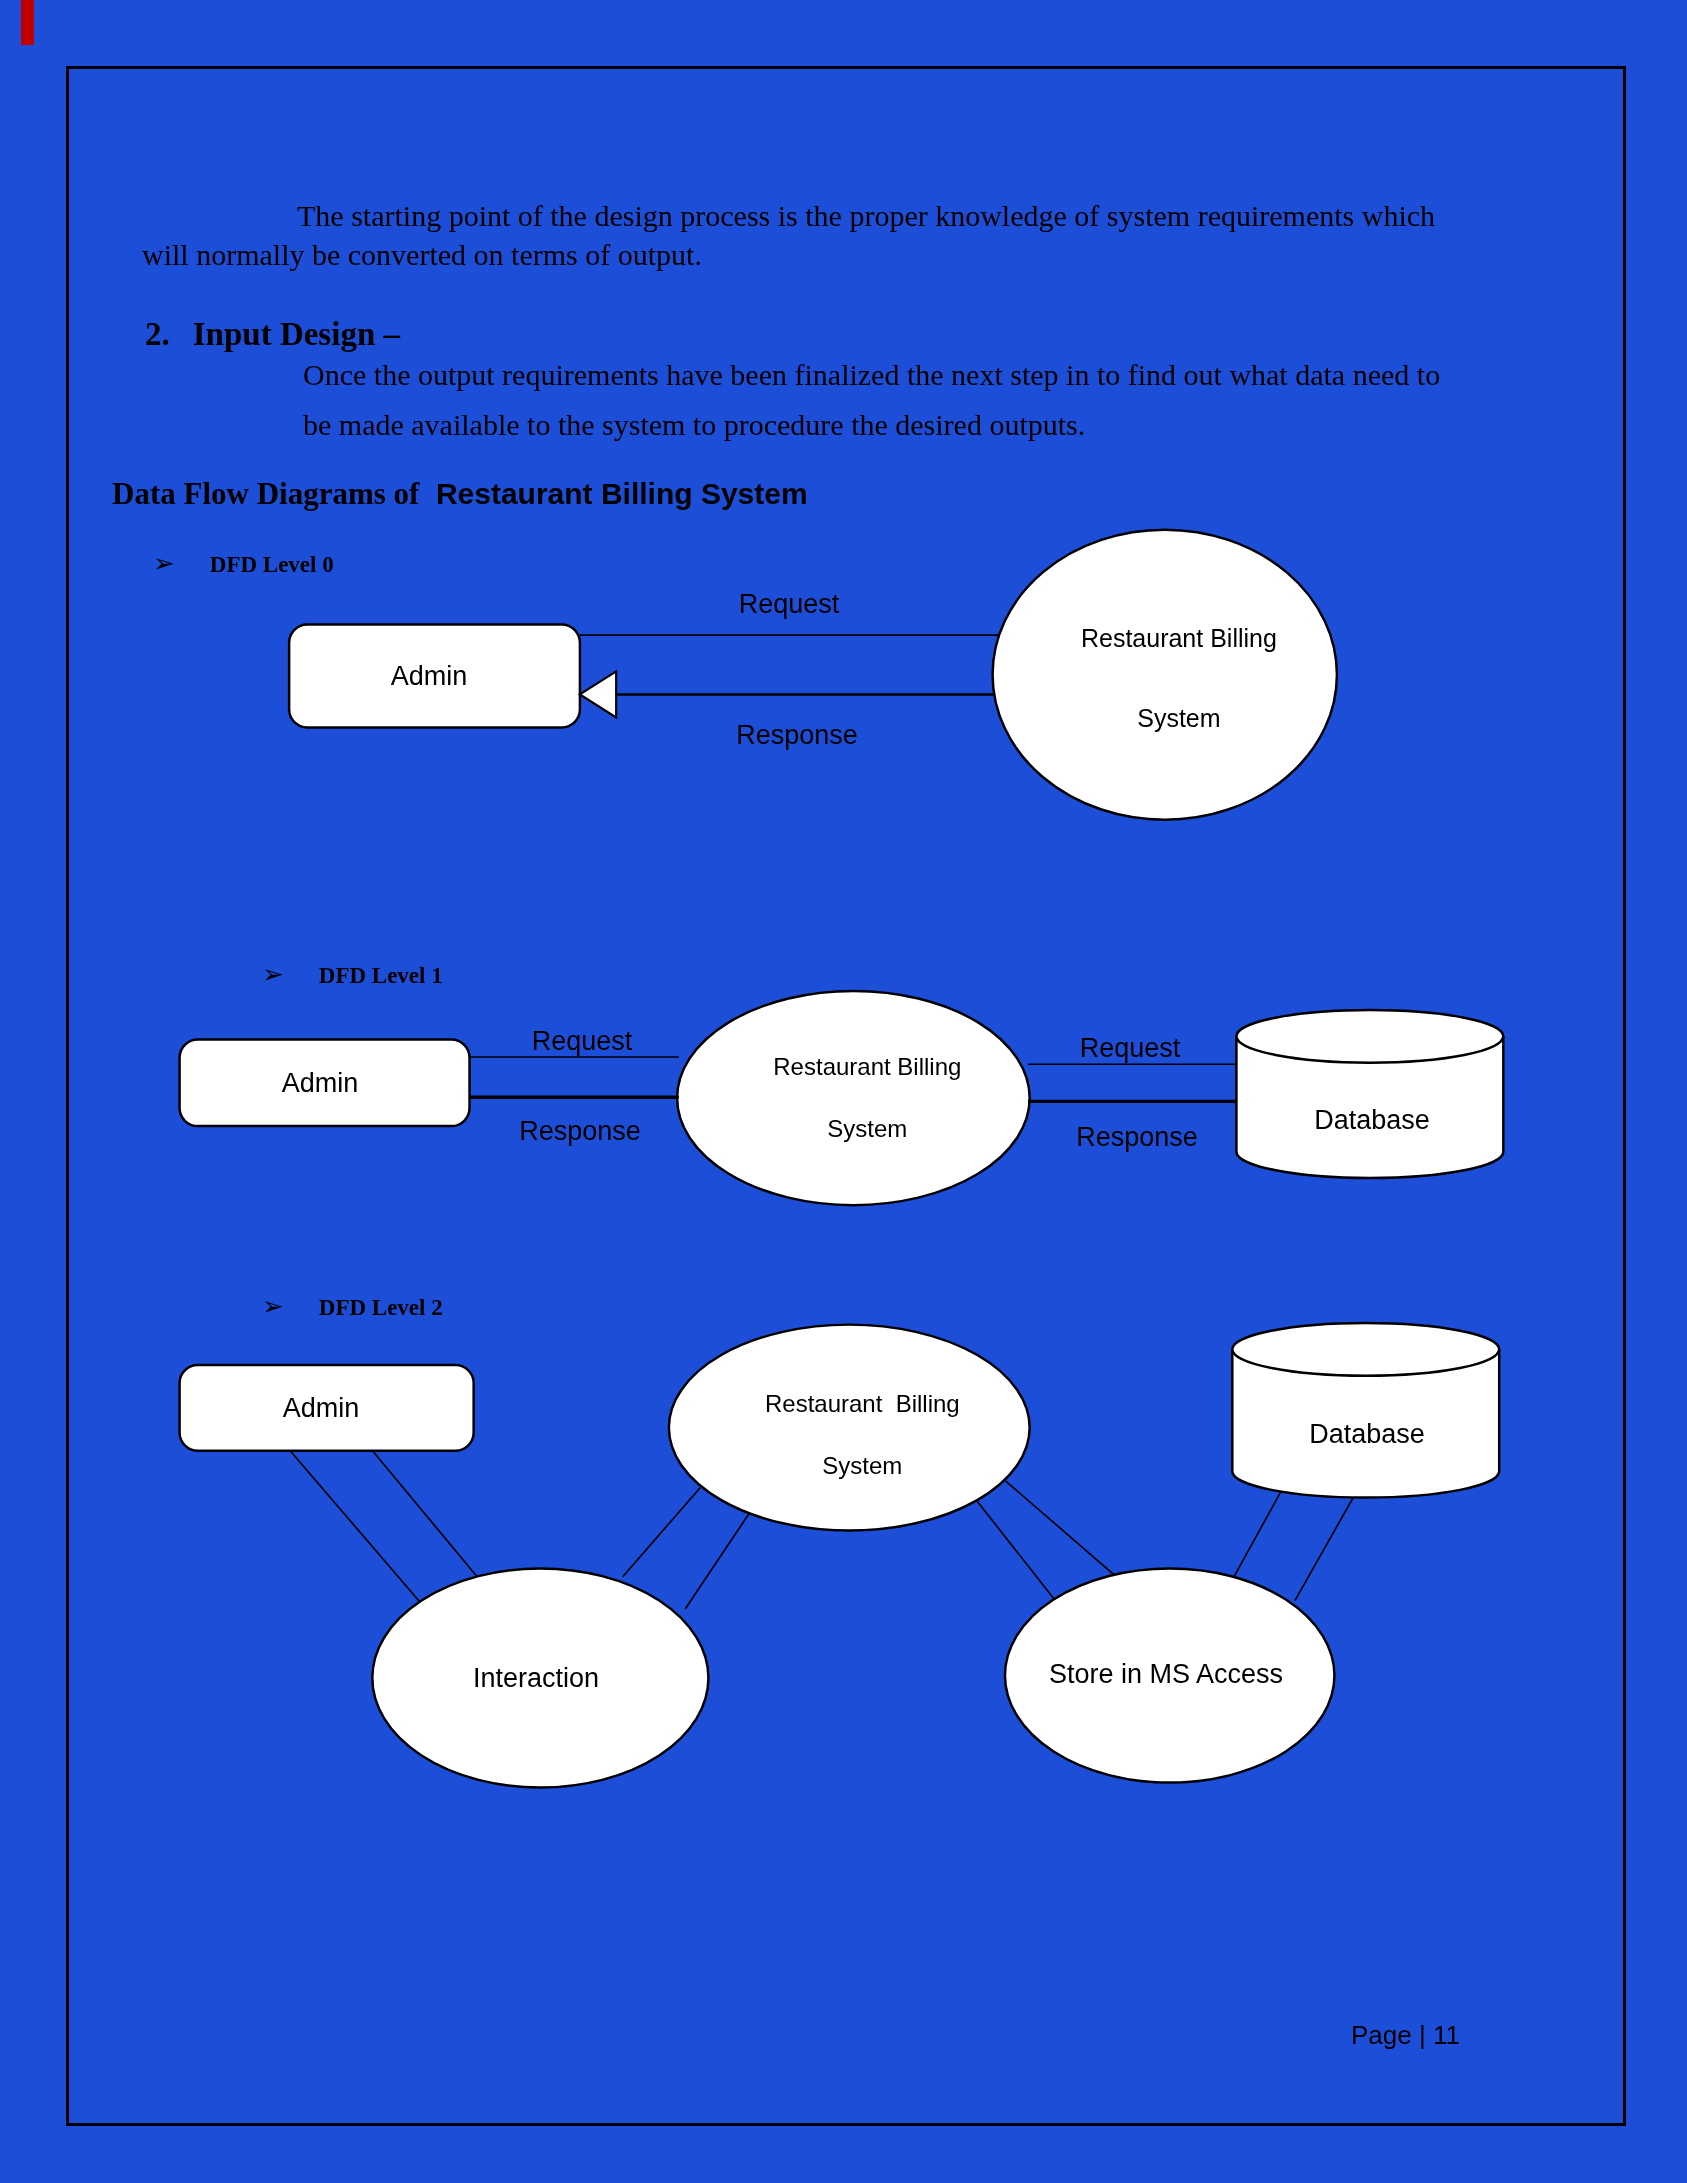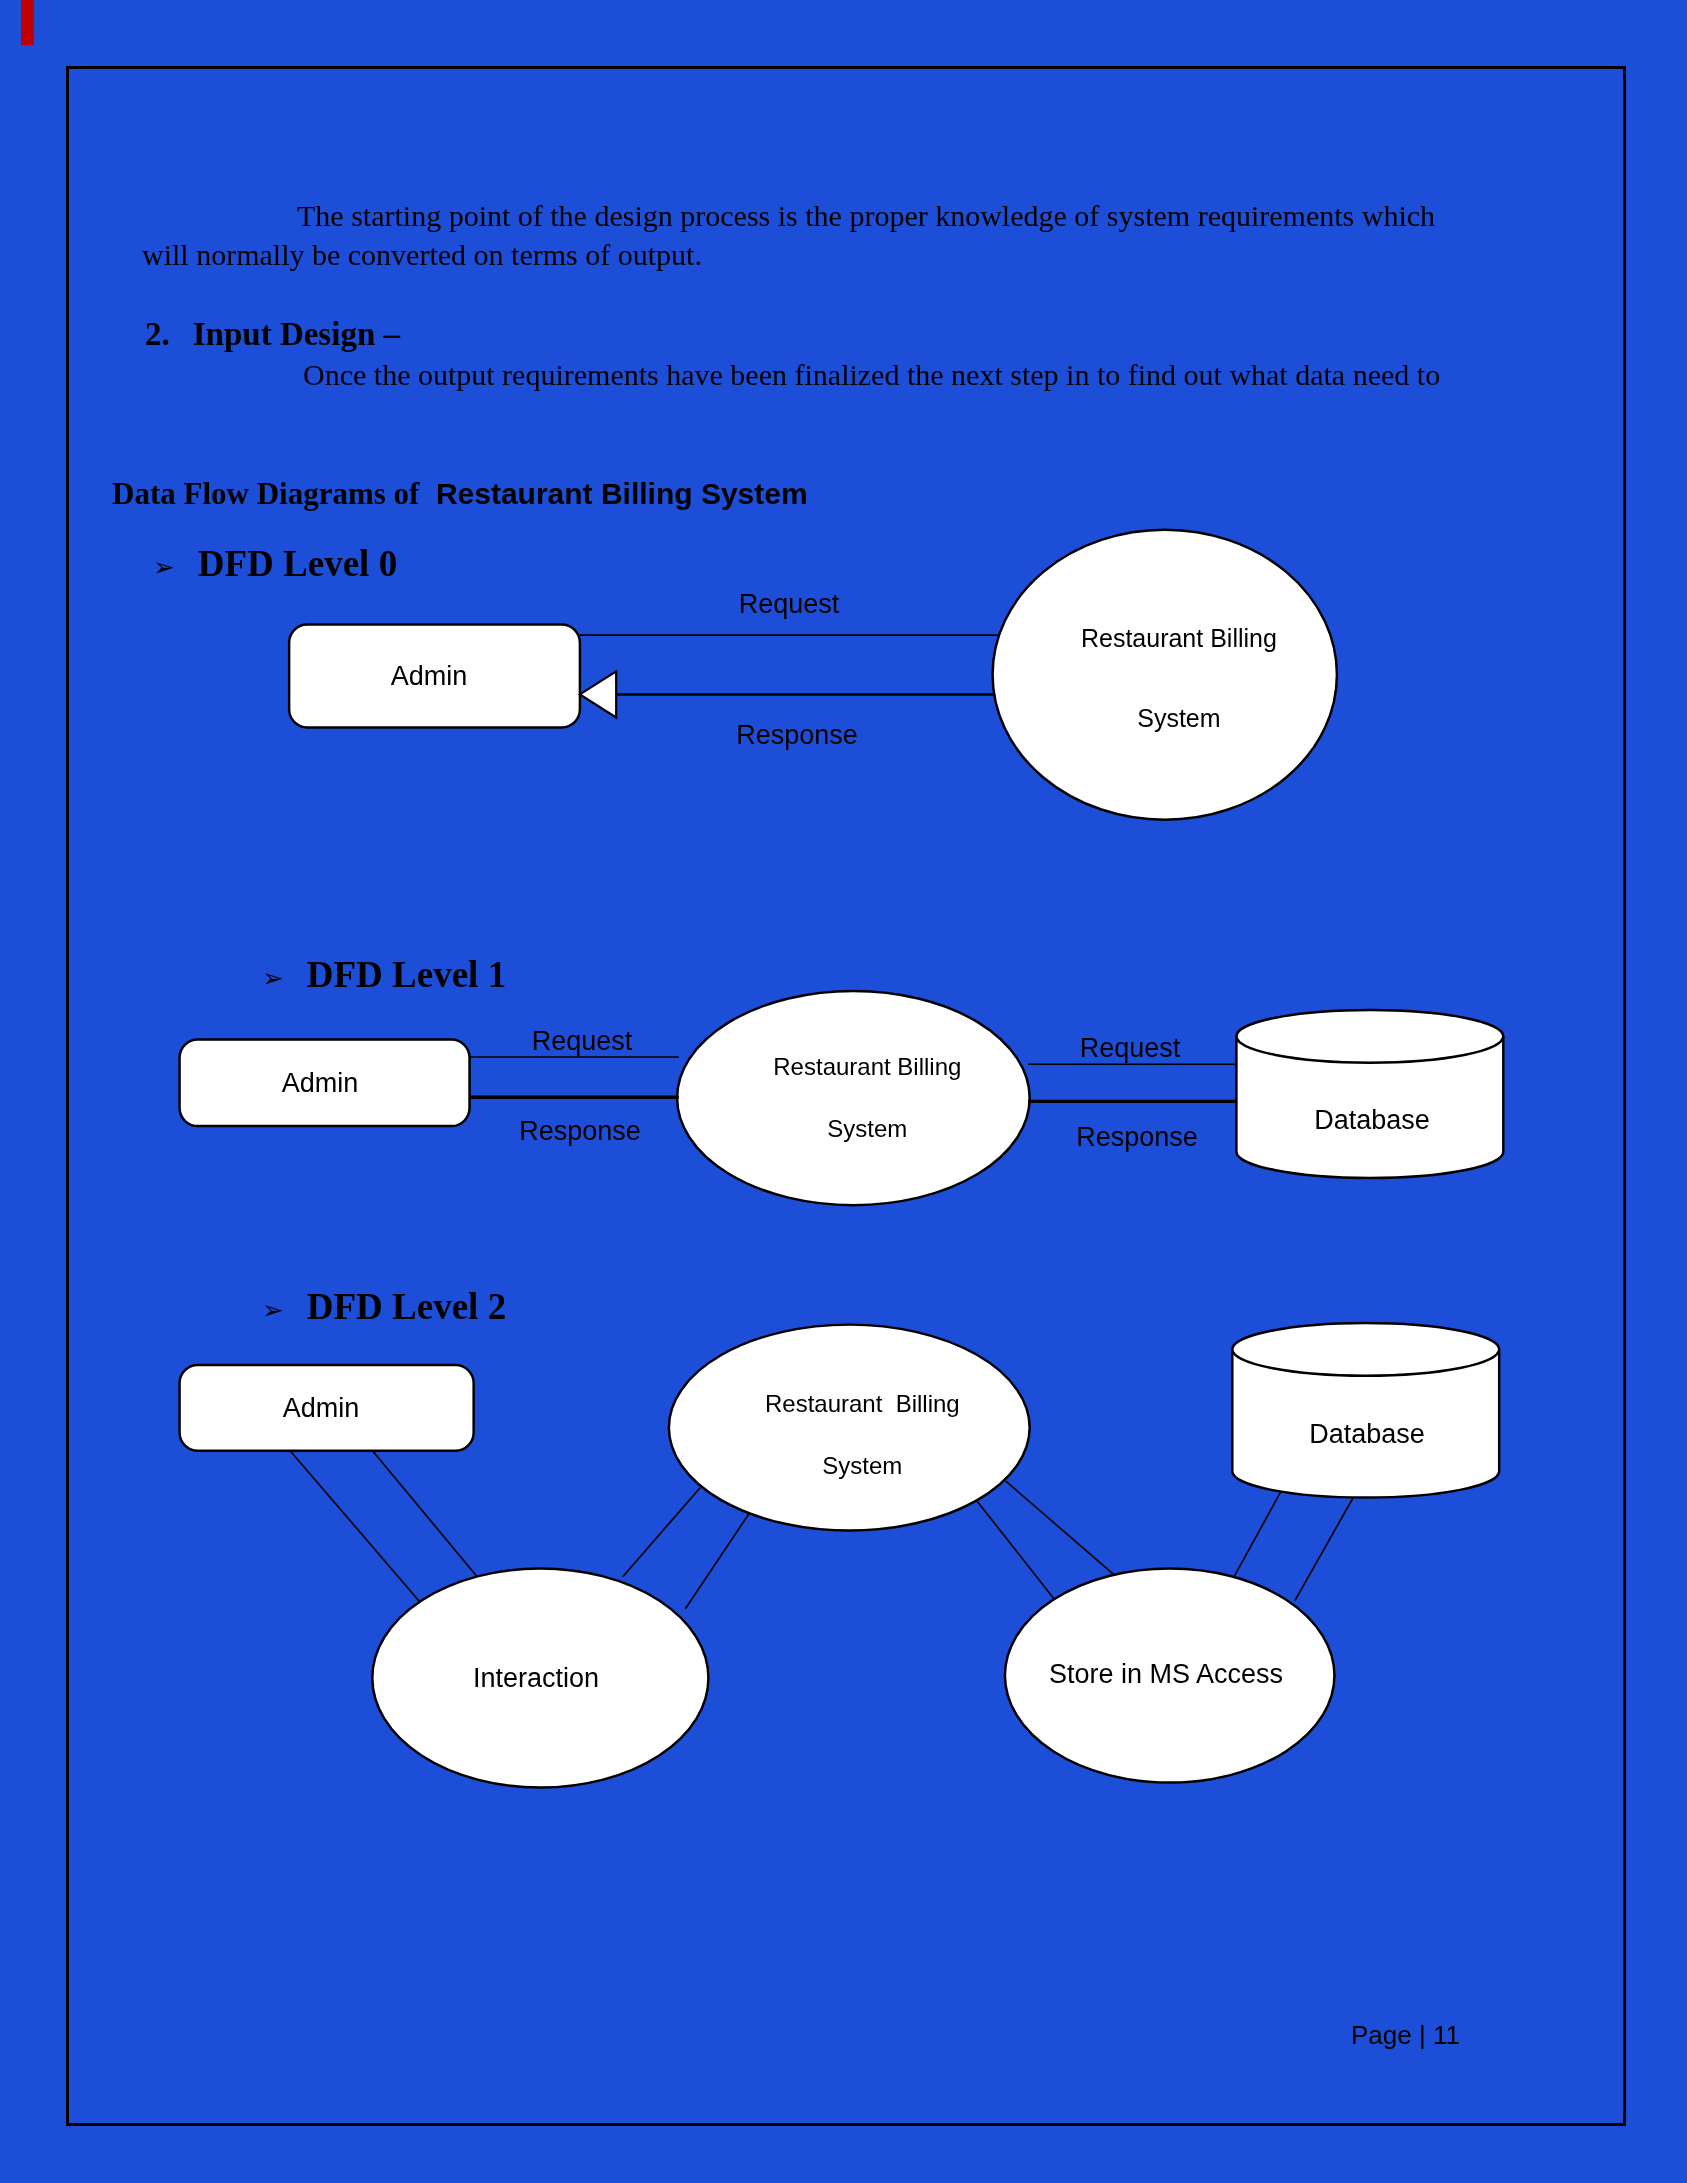--- a/index.html
+++ b/index.html
@@ -8,21 +8,21 @@
   .abs{position:absolute;}
   #page-border{position:absolute;left:66px;top:66px;width:1560px;height:2060px;
                border:3.3px solid #000;box-sizing:border-box;}
   #red-mark{position:absolute;left:20.6px;top:0;width:13px;height:45px;background:#c00000;}
   .serif{font-family:"Liberation Serif",serif;}
   .sans{font-family:"Liberation Sans",sans-serif;}
   .bodyline{position:absolute;font-size:30px;transform:translateY(-50%);white-space:nowrap;color:#000;}
   .heading{position:absolute;font-size:33px;font-weight:bold;transform:translateY(-50%);white-space:nowrap;color:#000;}
   .dfd-head{position:absolute;transform:translateY(-50%);white-space:nowrap;color:#000;display:flex;align-items:baseline;}
   .dfd-bullet{font-size:26px;margin-right:23px;}
-  .dfd-title{font-family:"Liberation Serif",serif;font-size:37px;font-weight:bold;}
+  .dfd-title{font-family:"Liberation Serif",serif;font-size:23px;font-weight:bold;margin-left:12px;}
   .lbl{position:absolute;transform:translate(-50%,-50%);font-size:27px;color:#000;
        white-space:pre;text-align:center;}
   .lbl-2line{line-height:1.27;}
   svg{position:absolute;left:0;top:0;}
   .sec-num{margin-right:23px;}
 </style>
 </head>
 <body>
 
 <div id="canvas">
@@ -70,20 +70,21 @@
   </svg>
 
   <div class="bodyline serif" style="left:297px;top:216px;">The starting point of the design process is the proper knowledge of system requirements which</div>
   <div class="bodyline serif" style="left:142px;top:255px;">will normally be converted on terms of output.</div>
 
   <div class="heading serif" style="left:145px;top:334px;">
     <span class="sec-num">2.</span><span>Input Design –</span>
   </div>
 
   <div class="bodyline serif" style="left:303px;top:375px;">Once the output requirements have been finalized the next step in to find out what data need to</div>
+  <div class="bodyline serif" style="left:303px;top:425px;">be made available to the system to procedure the desired outputs.</div>
 
   <div class="dfd-head" style="left:112px;top:494px;text-align:right;">
     <span class="serif" style="font-size:31px;font-weight:bold;margin-right:16.5px;">Data Flow Diagrams of</span>
     <span class="sans" style="font-size:30px;font-weight:bold;">Restaurant Billing System</span>
   </div>
 
   <div class="dfd-head" style="left:153px;top:563px;">
     <span class="dfd-bullet">➢</span>
     <span class="dfd-title">DFD Level 0</span>
   </div>

